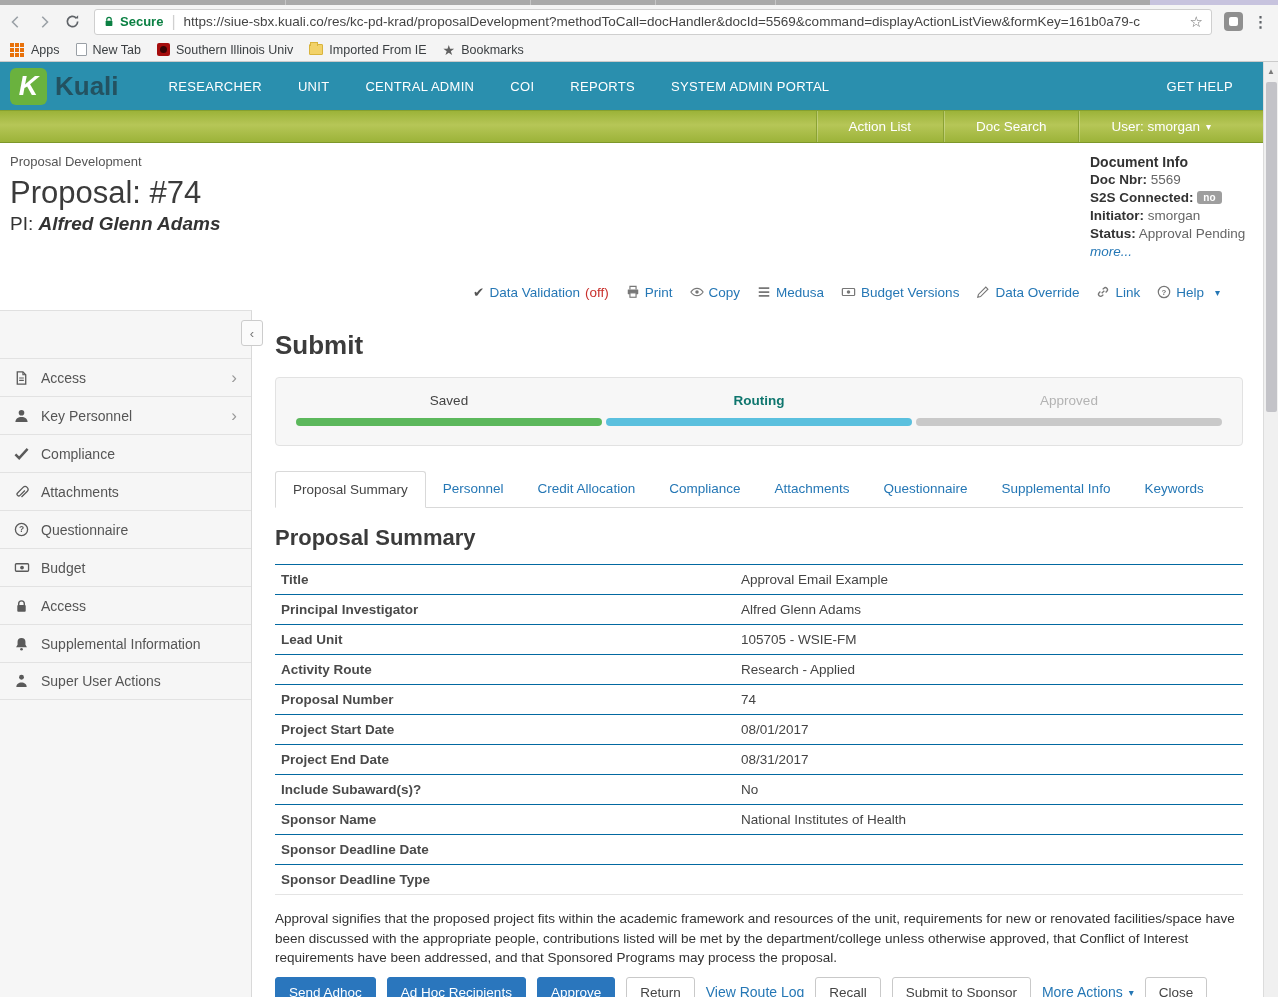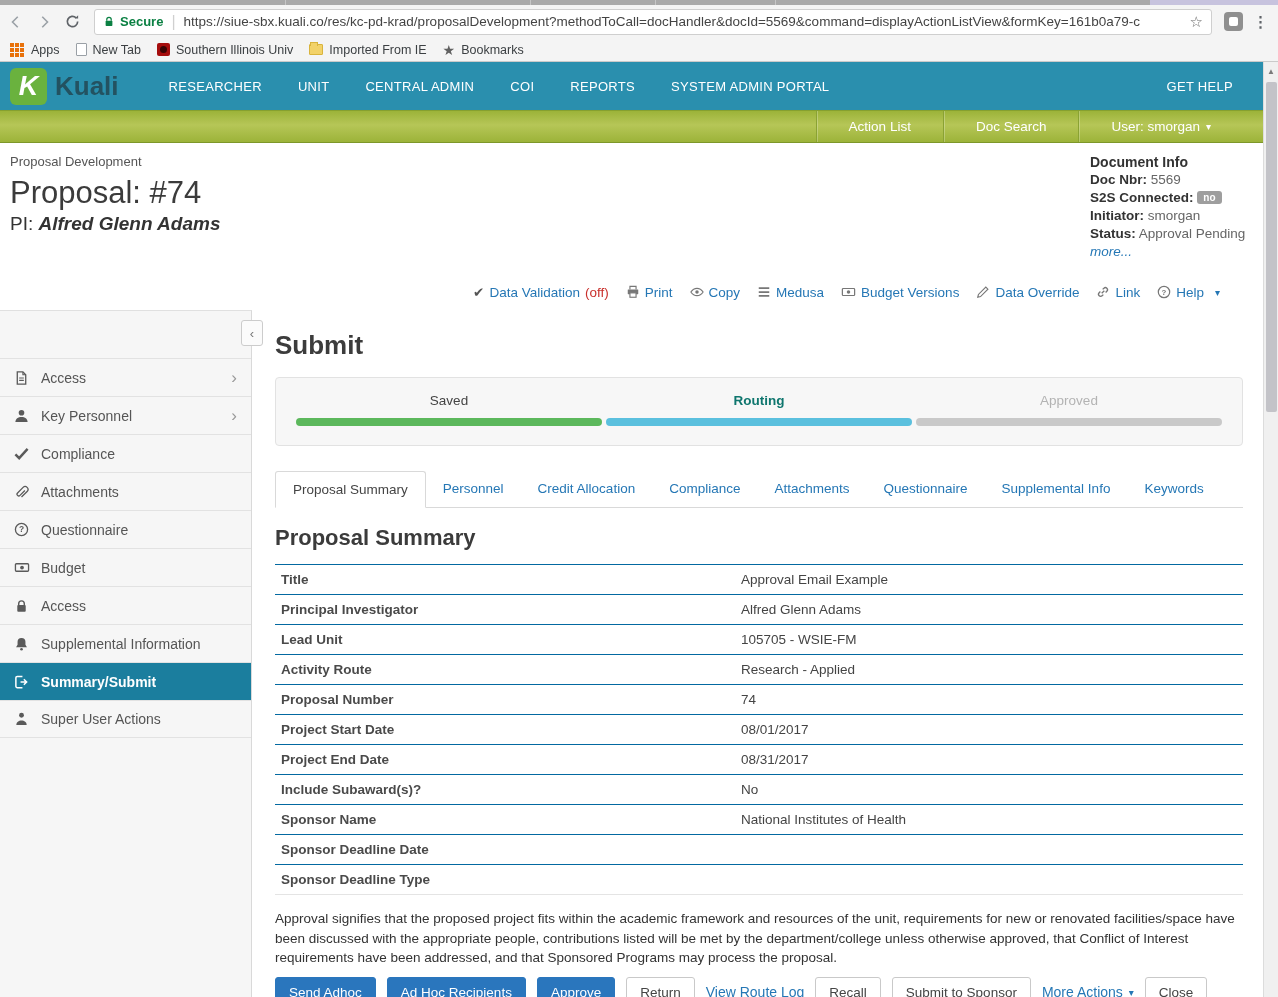--- a/index.html
+++ b/index.html
@@ -378,29 +378,20 @@
       </div>
       <div class="side-item">
         <span class="ic">
             <svg width="15" height="16" viewBox="0 0 16 16">
               <path d="M8 1.5a4.2 4.2 0 014.2 4.2v3.1l1.6 2.7H2.2l1.6-2.7V5.7A4.2 4.2 0 018 1.5z" fill="currentColor"></path>
               <circle cx="8" cy="13.6" r="1.4" fill="currentColor"></circle>
             </svg>
           </span>
         <span>Supplemental Information</span>
       </div>
-      <div class="side-item active">
-        <span class="ic">
-            <svg width="15" height="16" viewBox="0 0 16 16">
-              <path d="M9 2H3.5A1.5 1.5 0 002 3.5v9A1.5 1.5 0 003.5 14H9" fill="none" stroke="currentColor" stroke-width="1.6"></path>
-              <path d="M7 8h6M10.5 5l3 3-3 3" fill="none" stroke="currentColor" stroke-width="1.6"></path>
-            </svg>
-          </span>
-        <span>Summary/Submit</span>
-      </div>
       <div class="side-item">
         <span class="ic">
             <svg width="15" height="16" viewBox="0 0 16 16">
               <circle cx="8" cy="4" r="2.6" fill="currentColor"></circle>
               <path d="M2.5 14.5c0-3.2 2.5-4.8 5.5-4.8s5.5 1.6 5.5 4.8z" fill="currentColor"></path>
             </svg>
           </span>
         <span>Super User Actions</span>
       </div>
     </div>

